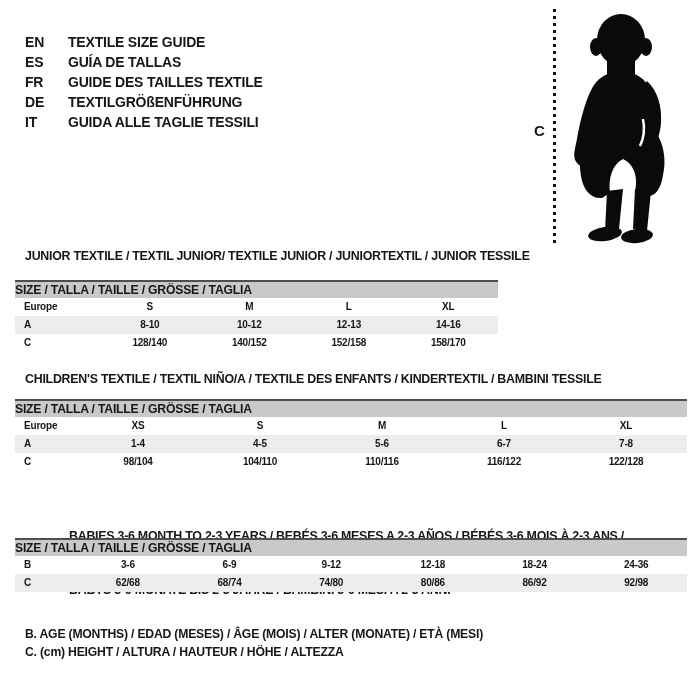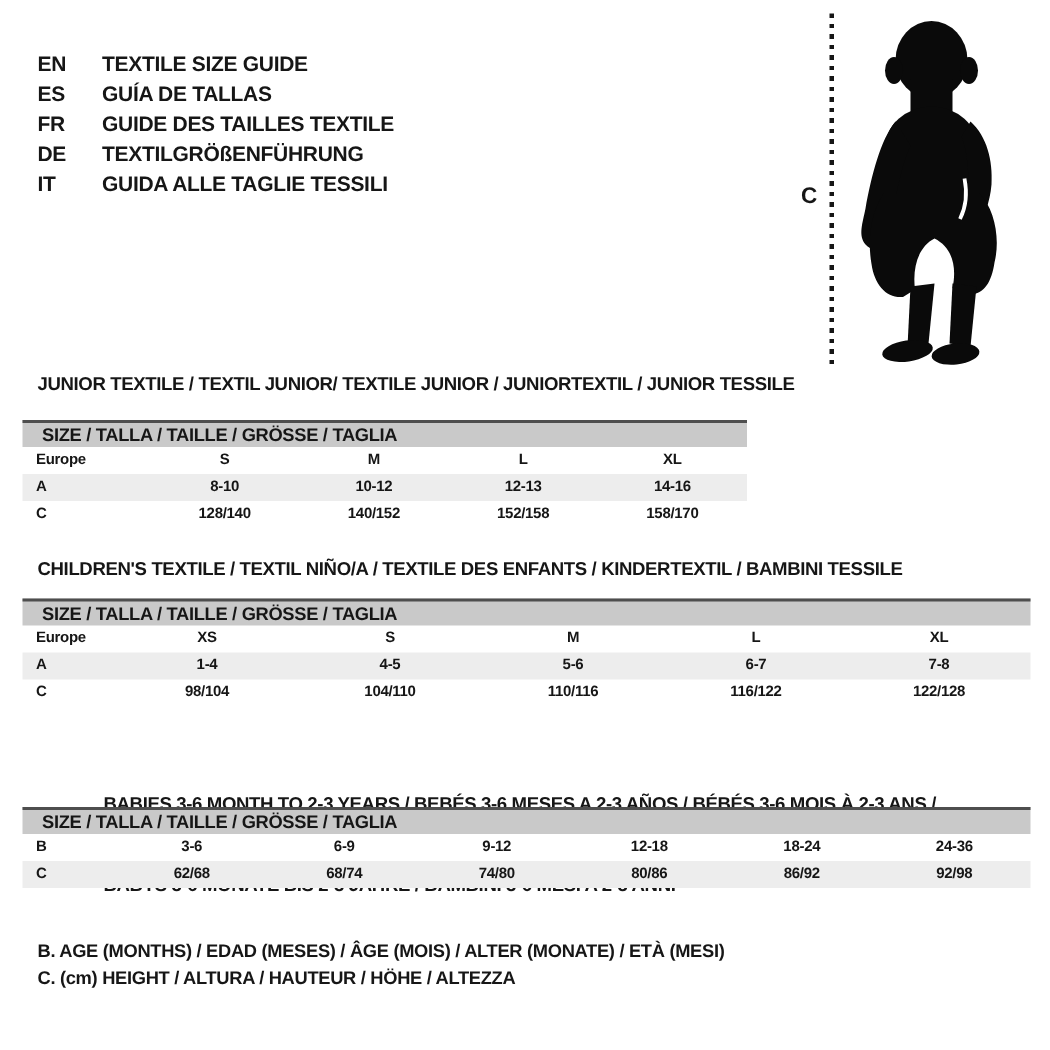--- a/index.html
+++ b/index.html
@@ -26,21 +26,21 @@
   #title-junior{top:247px;}
   #title-children{top:370px;}
   #title-babies{top:491px;margin-left:44px;}
   
   .sizetable{position:absolute;left:15px;}
   #table-junior{top:280px;width:483px;}
   #table-children{top:399px;width:672px;}
   #table-babies{top:538px;width:672px;}
   .thead{
     height:18px;line-height:16px;background:#c9c9c9;border-top:2px solid #4e4e4e;
-    box-sizing:border-box;padding-left:13px;font-size:12.2px;font-weight:700;letter-spacing:-0.2px;
+    box-sizing:border-box;padding-left:0;font-size:12.2px;font-weight:700;letter-spacing:-0.2px;
   }
   .trow{display:flex;height:18px;line-height:18px;font-size:10px;font-weight:700;letter-spacing:-0.2px;}
   .trow.shaded{background:#ededed;}
   .tlabel{box-sizing:border-box;padding-left:9px;text-align:left;}
   #table-junior .tlabel{width:85px;}
   #table-children .tlabel,#table-babies .tlabel{width:62px;}
   .tcell{flex:1;text-align:center;}
   
   .footnotes{position:absolute;left:25px;top:626px;}
   .footnote{font-size:12.2px;font-weight:700;letter-spacing:-0.2px;line-height:17.5px;}

